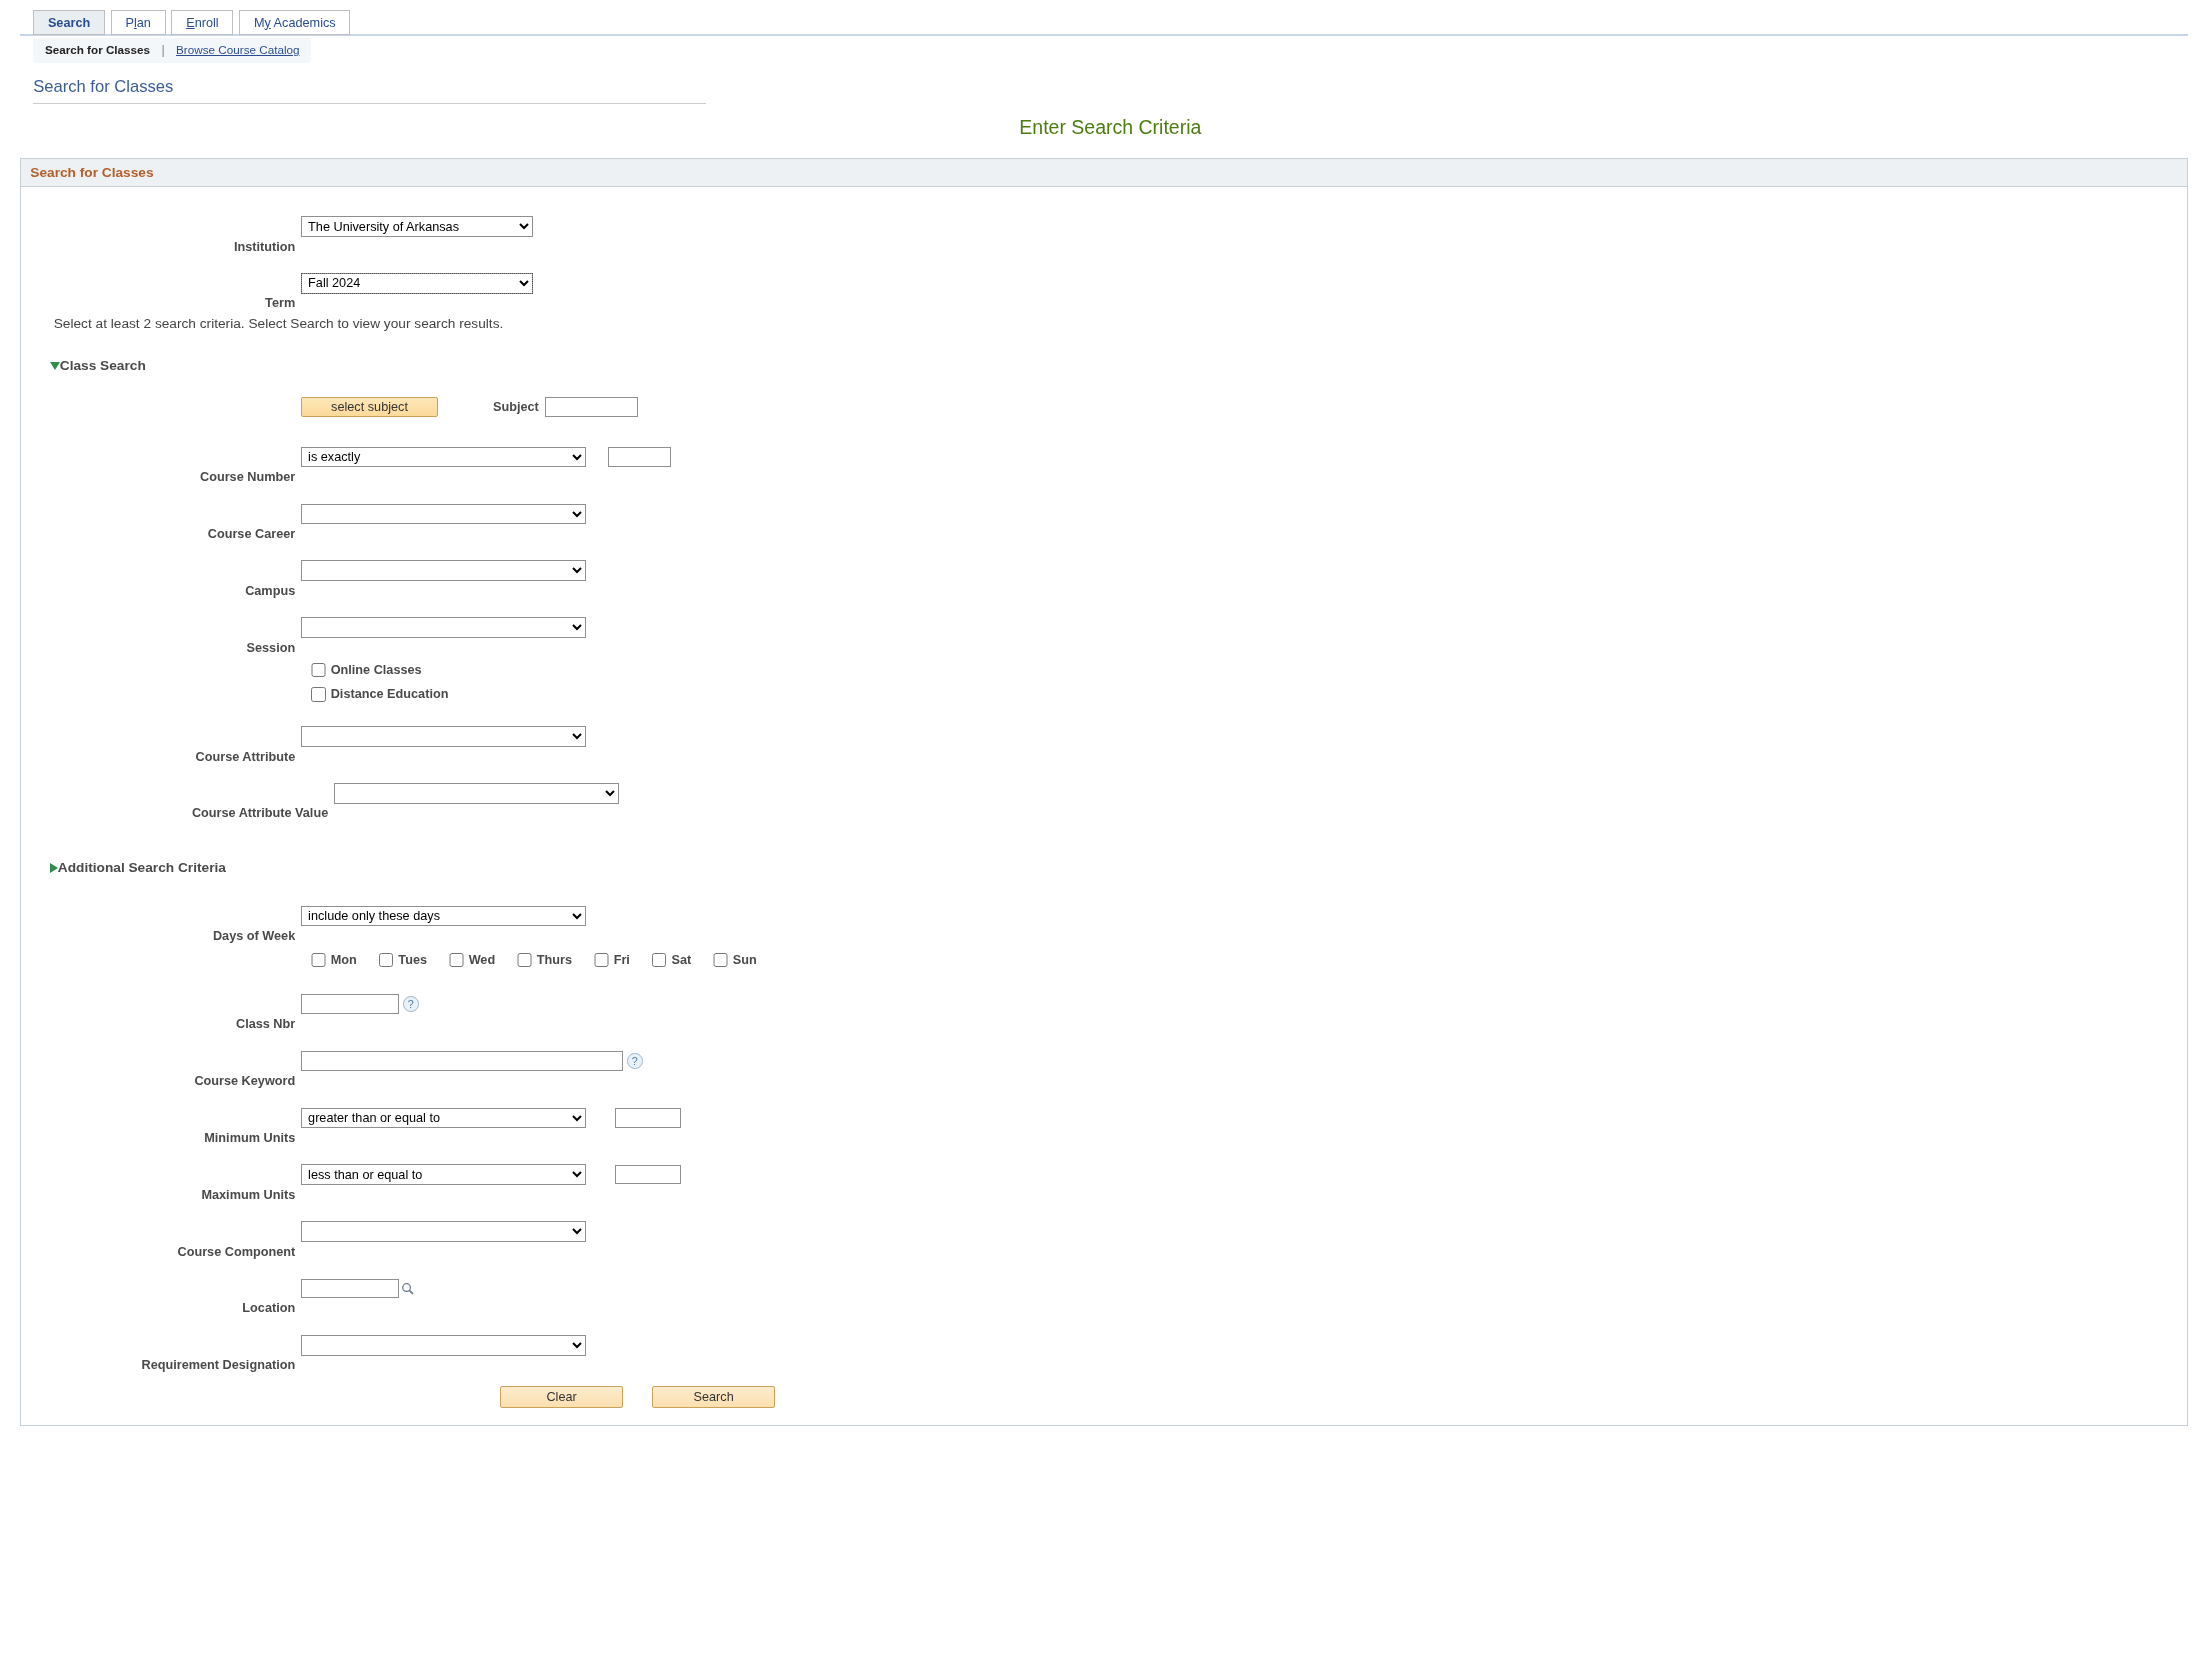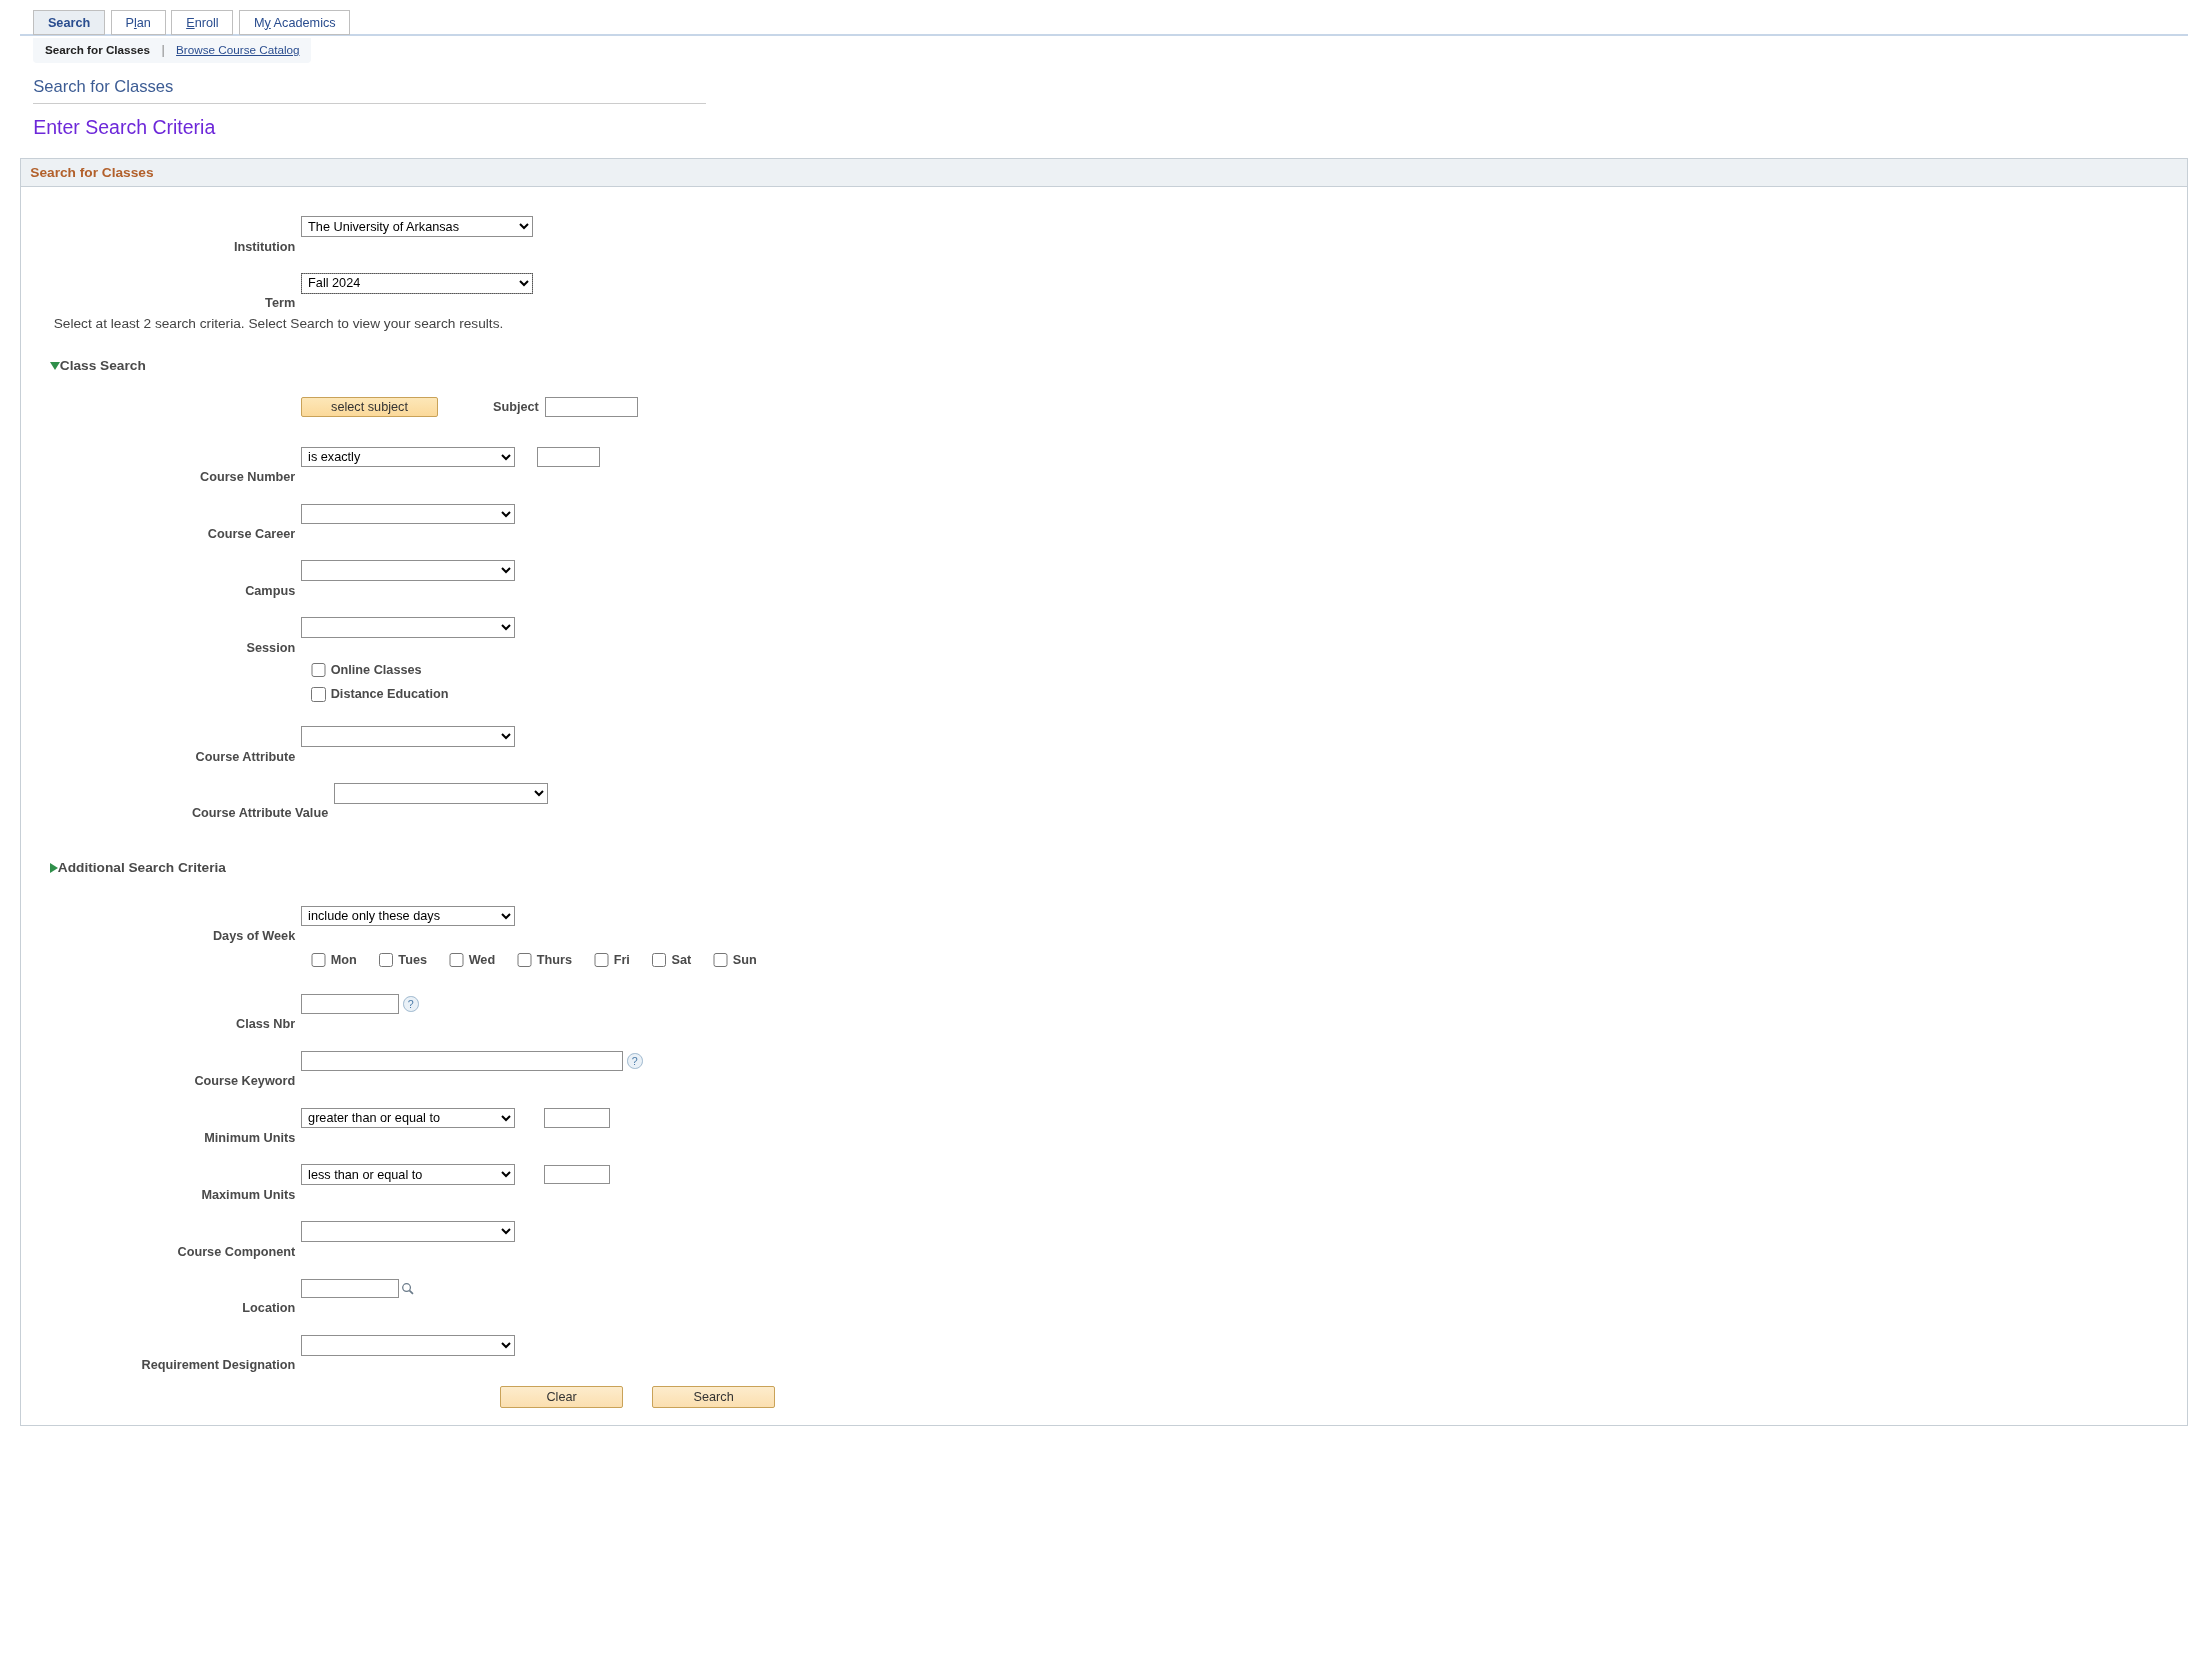--- a/index.html
+++ b/index.html
@@ -53,23 +53,24 @@
     font-size: 16.6px;
     margin: 13.7px 0 5.9px 13.7px;
   }
   .hr-line {
     border: none;
     border-top: 1px solid #ccc;
     margin: 0 0 11.7px 13.7px;
     width: 673px;
   }
   .page-subtitle {
-    color: #6d28d9;
+    color: #4d7c0f;
     font-size: 19.5px;
     margin: 0 0 19.5px 13.7px;
+    text-align: center;
   }
   
   .panel {
     border: 1px solid #c7cfd6;
     background: #fff;
   }
   .panel-head {
     background: #edf1f4;
     border-bottom: 1px solid #c7cfd6;
     padding: 5.9px 9.8px;
@@ -94,21 +95,21 @@
   }
   select, input[type=text] {
     border: 1px solid #8f8f8f;
     background: #fff;
     font-size: 12.7px;
     padding: 1px 2px;
     height: 19.5px;
   }
   select { height: 20.5px; }
   .wsel-240 { width: 232px; }
-  .wsel-255 { width: 214px; }
+  .wsel-255 { width: 285px; }
   .wsel-158 { width: 154px; }
   .txt-95 { width: 93px; }
   .txt-65 { width: 63px; }
   .txt-100 { width: 98px; }
   .txt-250 { width: 242px; }
   .txt-330 { width: 322px; }
   .txt-70 { width: 66px; }
   .instr-text {
     margin: 5.9px 0 27px 15.6px;
     font-size: 13.7px;

